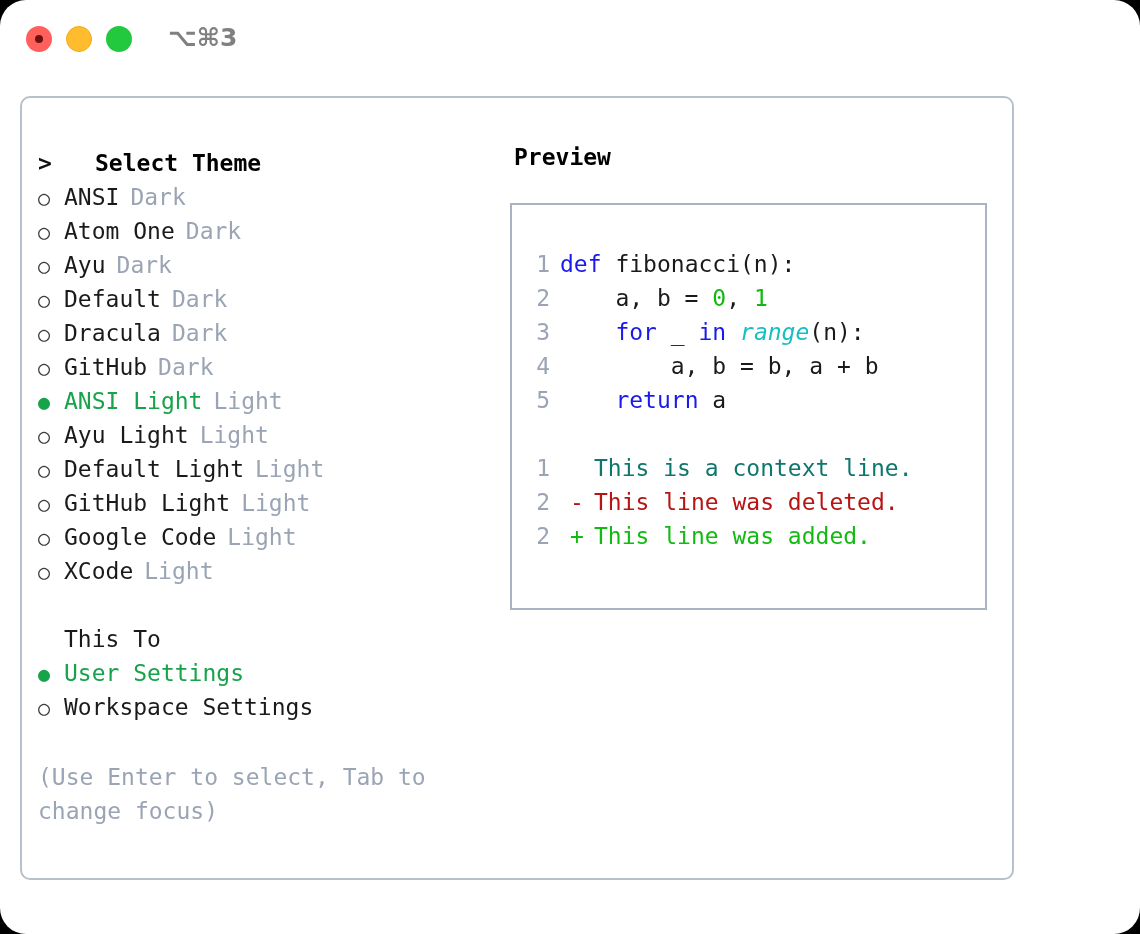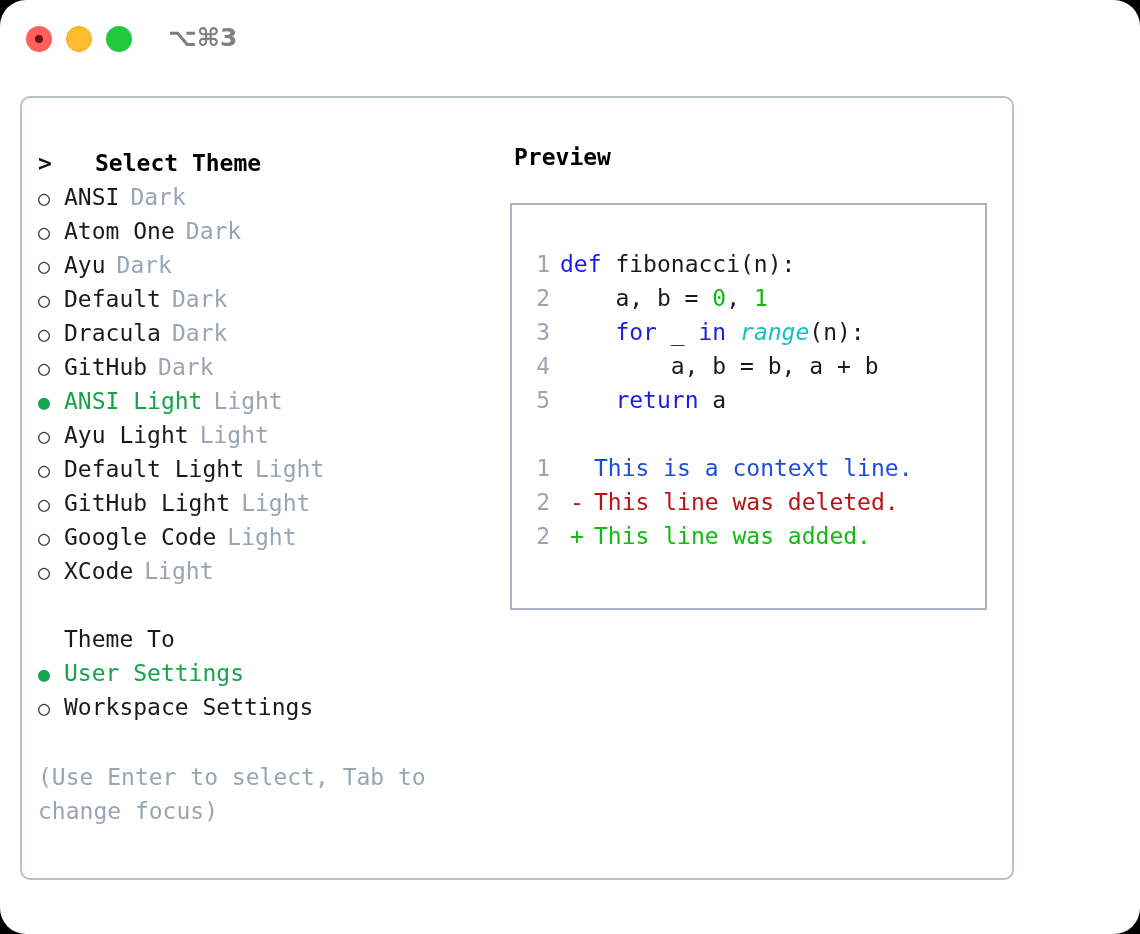--- a/index.html
+++ b/index.html
@@ -175,21 +175,21 @@
   }
   .dmark {
     display: inline-block;
     width: 34px;
     text-align: center;
   }
   .tok-kw   { color: #1a1aee; }
   .tok-fn   { color: #17bfc4; font-style: italic; }
   .tok-num  { color: #10b810; }
   .tok-pl   { color: #1a1a1a; }
-  .d-ctx    { color: #1d4ed8; }
+  .d-ctx    { color: #0f766e; }
   .d-del    { color: #b81414; }
   .d-add    { color: #11bb11; }
 </style>
 </head>
 <body>
 
 <div id="page">
 
   <div id="titlebar">
     <div class="dot dot-red"></div>
@@ -218,21 +218,21 @@
           <div class="row"><span class="marker marker-on">●</span><span class="label label-sel">ANSI Light</span><span class="variant">Light</span></div>
           <div class="row"><span class="marker marker-off">○</span><span class="label">Ayu Light</span><span class="variant">Light</span></div>
           <div class="row"><span class="marker marker-off">○</span><span class="label">Default Light</span><span class="variant">Light</span></div>
           <div class="row"><span class="marker marker-off">○</span><span class="label">GitHub Light</span><span class="variant">Light</span></div>
           <div class="row"><span class="marker marker-off">○</span><span class="label">Google Code</span><span class="variant">Light</span></div>
           <div class="row"><span class="marker marker-off">○</span><span class="label">XCode</span><span class="variant">Light</span></div>
         </div>
 
       <div class="section-head">
         <span class="marker"> </span>
-        <span class="label">Theme To</span>
+        <span class="label">This To</span>
       </div>
 
       <div id="apply-items">
           <div class="row"><span class="marker marker-on">●</span><span class="label label-sel">User Settings</span></div>
           <div class="row"><span class="marker marker-off">○</span><span class="label">Workspace Settings</span></div>
         </div>
     </div>
 
     <div id="hint">(Use Enter to select, Tab to change focus)</div>
 

